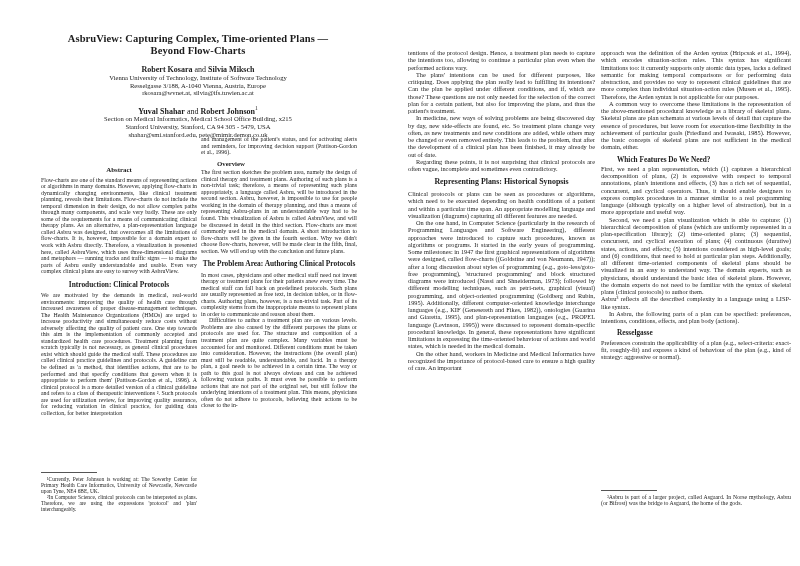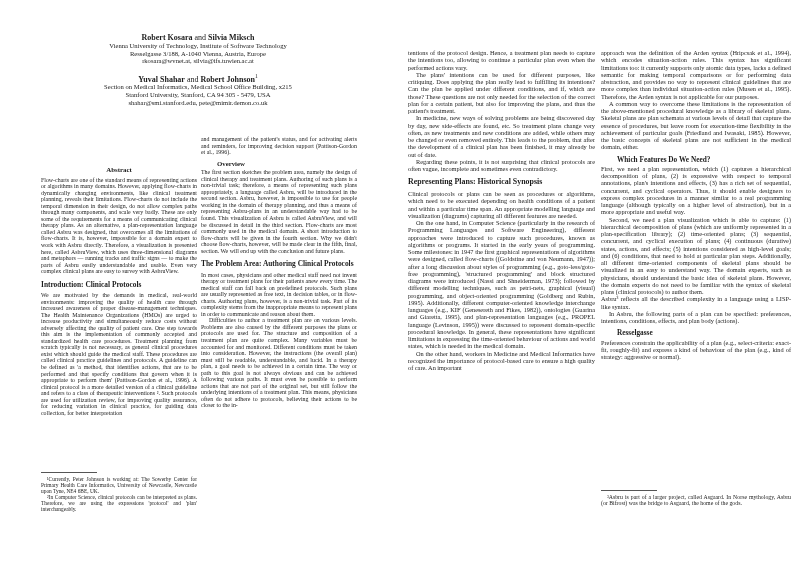--- a/index.html
+++ b/index.html
@@ -4,32 +4,32 @@
 <style>
   html,body{margin:0;padding:0;}
   body{
     width:800px;height:566px;position:relative;background:#ffffff;overflow:hidden;
     font-family:"Liberation Serif","DejaVu Serif",serif;color:#1c1c1c;
   }
   .abs{position:absolute;}
   
   .hdr{left:38px;top:33px;width:320px;text-align:center;}
   .title{font-weight:bold;font-size:10.5px;line-height:12px;letter-spacing:.1px;}
-  .authors{margin-top:0;font-size:8px;line-height:9px;}
+  .authors{margin-top:8px;font-size:8px;line-height:9px;}
   .authors .nm{font-weight:bold;}
   .authors sup{font-size:5.5px;}
   .affil{font-size:6.6px;line-height:7.6px;}
   .agap{margin-top:7px;}
   
   .col{overflow:hidden;text-align:justify;}
   .pg1{font-size:5.9px;line-height:6.55px;}
   .pg2{font-size:6.3px;line-height:7.25px;}
   .col p{margin:0;text-indent:8px;}
   .col p.noind{text-indent:0;}
-  .sechead{font-weight:bold;text-indent:0;margin:6px 0 3px 0;}
+  .sechead{font-weight:bold;text-align:center;text-indent:0;margin:6px 0 3px 0;}
   .pg1 .sechead{font-size:7.4px;line-height:8.2px;}
   .pg2 .sechead{font-size:7.9px;line-height:8.8px;}
   .subhead{font-weight:bold;text-align:left;text-indent:0;margin:5px 0 2px 16px;}
   .pg1 .subhead{font-size:6.8px;}
   .pg2 .subhead{font-size:7.3px;}
   .abshead{font-weight:bold;text-align:center;font-size:6.9px;margin:0 0 3px 0;}
   
   .footnotes{position:absolute;left:0;right:0;background:#ffffff;padding-top:4px;text-align:justify;}
   .fnrule{width:56px;height:1px;background:#555;margin-bottom:2.5px;}
   .pg1 .footnotes{font-size:5.4px;line-height:6.1px;}
@@ -37,20 +37,24 @@
   .footnotes p{margin:0;text-indent:6px;}
   #col1{left:41px;top:167px;width:156px;height:356px;}
   #col2{left:201px;top:136px;width:156px;height:362px;}
   #col3{left:408px;top:49px;width:187px;height:484px;}
   #col4{left:601px;top:49px;width:190px;height:484px;}
 </style>
 </head>
 <body>
 
 <div class="abs hdr">
+  <div class="title">
+    <div>AsbruView: Capturing Complex, Time-oriented Plans —</div>
+    <div>Beyond Flow-Charts</div>
+  </div>
 
   <div class="authors"><span class="nm">Robert Kosara</span><span> and </span><span class="nm">Silvia Miksch</span></div>
   <div class="affil">Vienna University of Technology, Institute of Software Technology</div>
   <div class="affil">Resselgasse 3/188, A-1040 Vienna, Austria, Europe</div>
   <div class="affil">rkosara@wvnet.at, silvia@ifs.tuwien.ac.at</div>
 
   <div class="authors agap"><span class="nm">Yuval Shahar</span><span> and </span><span class="nm">Robert Johnson</span><sup>1</sup></div>
   <div class="affil">Section on Medical Informatics, Medical School Office Building, x215</div>
   <div class="affil">Stanford University, Stanford, CA 94 305 - 5479, USA</div>
   <div class="affil">shahar@smi.stanford.edu, pete@mimir.demon.co.uk</div>

